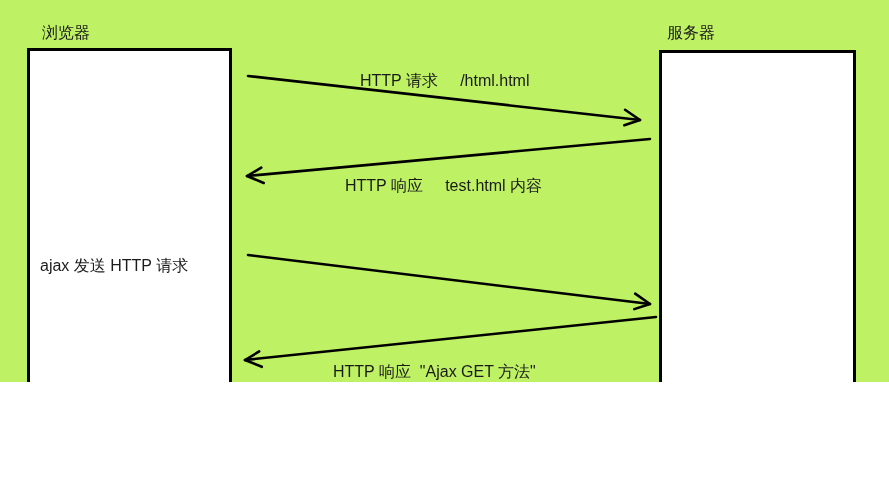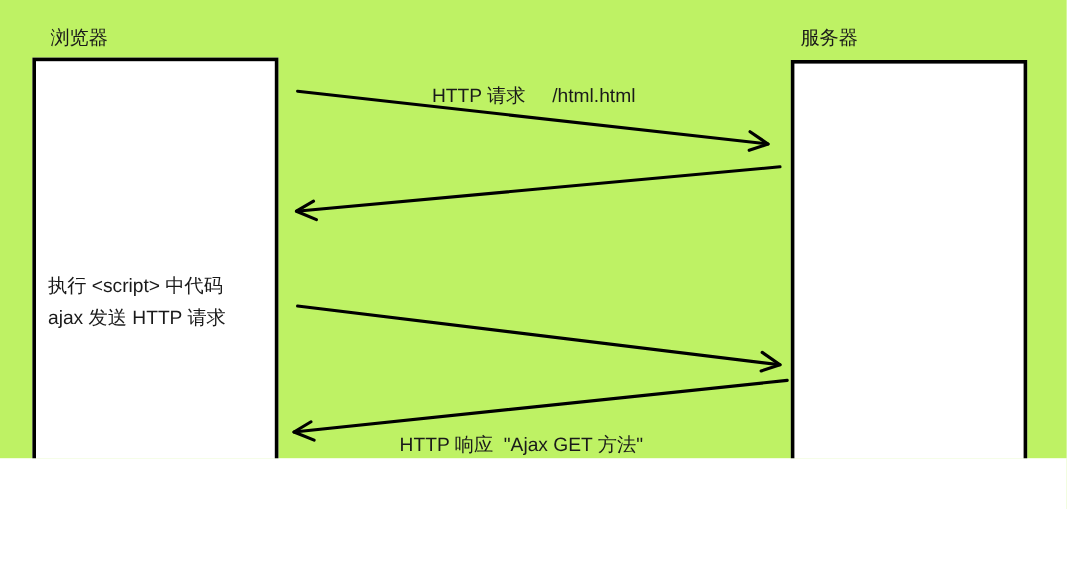--- a/index.html
+++ b/index.html
@@ -63,22 +63,22 @@
       </marker>
     </defs>
     <line x1="248" y1="76" x2="640" y2="120" marker-end="url(#head)"></line>
     <line x1="650" y1="139" x2="247" y2="176" marker-end="url(#head)"></line>
     <line x1="248" y1="255" x2="650" y2="304" marker-end="url(#head)"></line>
     <line x1="656" y1="317" x2="245" y2="360" marker-end="url(#head)"></line>
   </svg>
 
   <div class="lbl box-title-browser">浏览器</div>
   <div class="box box-browser"></div>
-  <div class="lbl browser-line-3">执行 &lt;script&gt; 中代码</div>
   <div class="lbl browser-line-4">ajax 发送 HTTP 请求</div>
 
   <div class="lbl box-title-server">服务器</div>
   <div class="box box-server"></div>
 
   <div class="lbl arrow-label-1">HTTP 请求     /html.html</div>
+  <div class="lbl arrow-label-2">HTTP 响应     test.html 内容</div>
   <div class="lbl arrow-label-4">HTTP 响应  "Ajax GET 方法"</div>
 
 </div>
 
 </body></html>

